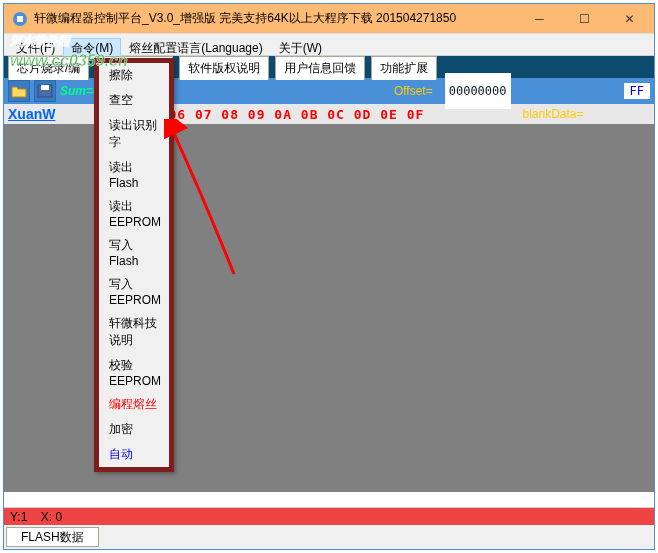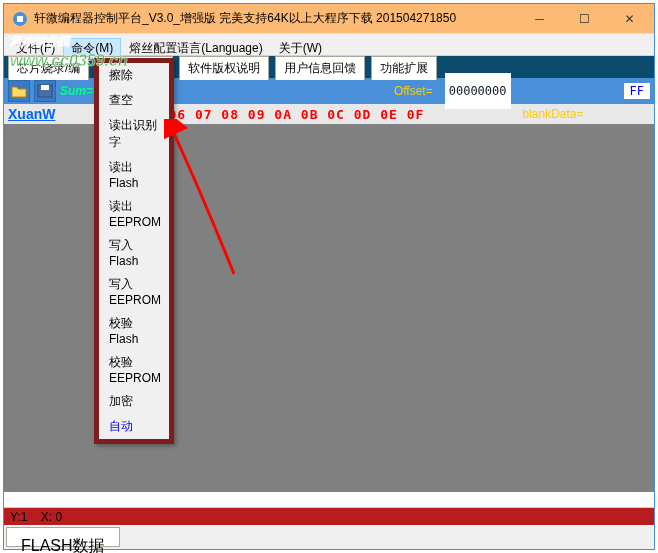--- a/index.html
+++ b/index.html
@@ -25,23 +25,23 @@
 .info-blank { color: #ffcc00; margin-top: 45px; }
 .info-ff { background: #fff; color: #0000ff; padding: 1px 6px; font-family: monospace; margin-left: 28px; }
 .header-row { height: 20px; background: #e8e8e8; display: flex; align-items: center; padding: 0 4px; }
 .xuan { color: #0066ff; font-weight: bold; font-size: 14px; text-decoration: underline; text-align: right; }
 .hex-cols { color: #ff0000; font-family: monospace; font-size: 13px; font-weight: bold; margin-left: 60px; letter-spacing: 1px; }
 .content-area { background: #808080; height: 368px; position: relative; }
 .dropdown { position: absolute; left: 90px; top: 54px; width: 80px; background: #f0f0f0; border: 5px solid #7f1d1d; box-shadow: 2px 2px 4px rgba(0,0,0,0.3); z-index: 100; }
 .dd-item { padding: 4px 10px; font-size: 12px; cursor: default; }
 .dd-item.red { color: #ff0000; }
 .dd-item.blue { color: #0000ff; }
-.statusbar { position: absolute; bottom: 24px; left: 0; right: 0; height: 18px; background: #b91c1c; border-top: 1px solid #d0d0d0; padding: 2px 6px; font-size: 12px; }
+.statusbar { position: absolute; bottom: 24px; left: 0; right: 0; height: 18px; background: #ef4444; border-top: 1px solid #d0d0d0; padding: 2px 6px; font-size: 12px; }
 .bottom-tabs { position: absolute; bottom: 0; left: 0; right: 0; height: 24px; display: flex; background: #f0f0f0; padding: 2px; gap: 0; }
-.btab { padding: 8px 14px; border: 1px solid #aca899; background: #f0f0f0; font-size: 16px; }
+.btab { padding: 1px 14px; border: 1px solid #aca899; background: #f0f0f0; font-size: 12px; }
 .btab.active { background: #fff; }
 .watermark { position: absolute; left: 10px; top: 20px; font-size: 28px; font-weight: bold; font-style: italic; pointer-events: none; z-index: 200; opacity: 0.85; }
 .wm1 { color: #1e5aa8; -webkit-text-stroke: 1px #fff; }
 .wm2 { color: #3cb043; -webkit-text-stroke: 1px #fff; }
 .arrow { position: absolute; left: 160px; top: 115px; z-index: 150; pointer-events: none; }
 </style>
 </head>
 <body>
 
 <div class="window">
@@ -104,22 +104,23 @@
   <div class="content-area"></div>
 
   <div class="dropdown">
     <div class="dd-item">擦除</div>
     <div class="dd-item">查空</div>
     <div class="dd-item">读出识别字</div>
     <div class="dd-item">读出Flash</div>
     <div class="dd-item">读出EEPROM</div>
     <div class="dd-item">写入Flash</div>
     <div class="dd-item">写入EEPROM</div>
-    <div class="dd-item">校验Flash</div>
+    <div class="dd-item">轩微科技说明</div>
     <div class="dd-item">校验EEPROM</div>
+    <div class="dd-item red">编程熔丝</div>
     <div class="dd-item">加密</div>
     <div class="dd-item blue">自动</div>
   </div>
 
   <svg class="arrow" width="80" height="160">
     <defs>
         <marker id="ah" markerWidth="10" markerHeight="10" refX="2" refY="5" orient="auto">
           <path d="M0,0 L10,5 L0,10 z" fill="#ff0000"></path>
         </marker>
       </defs>

